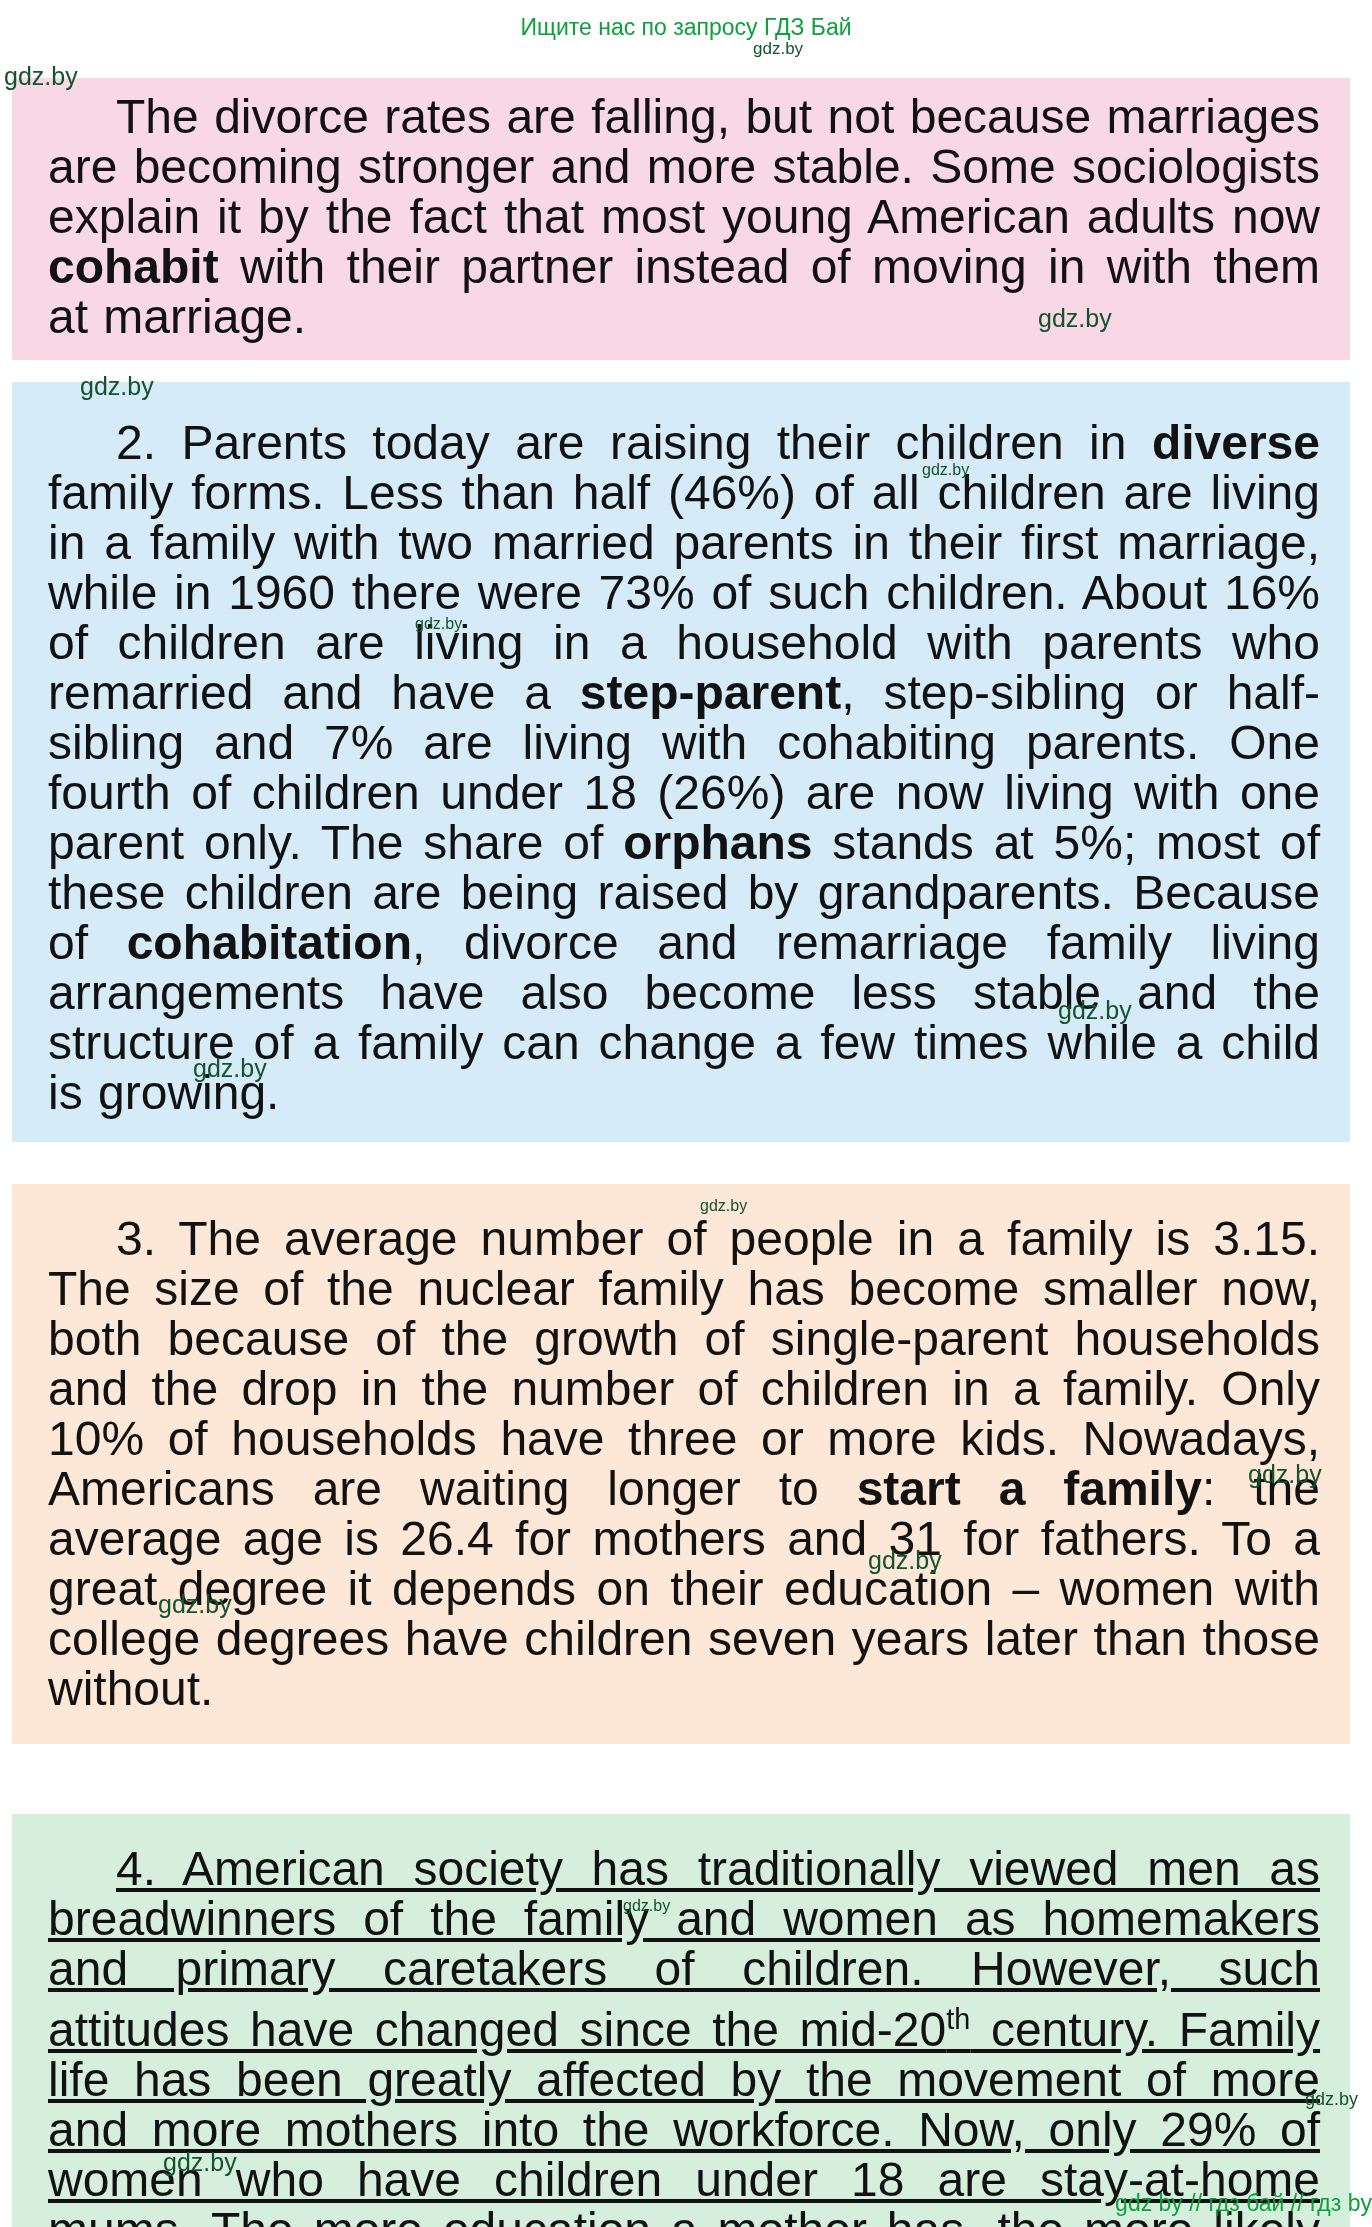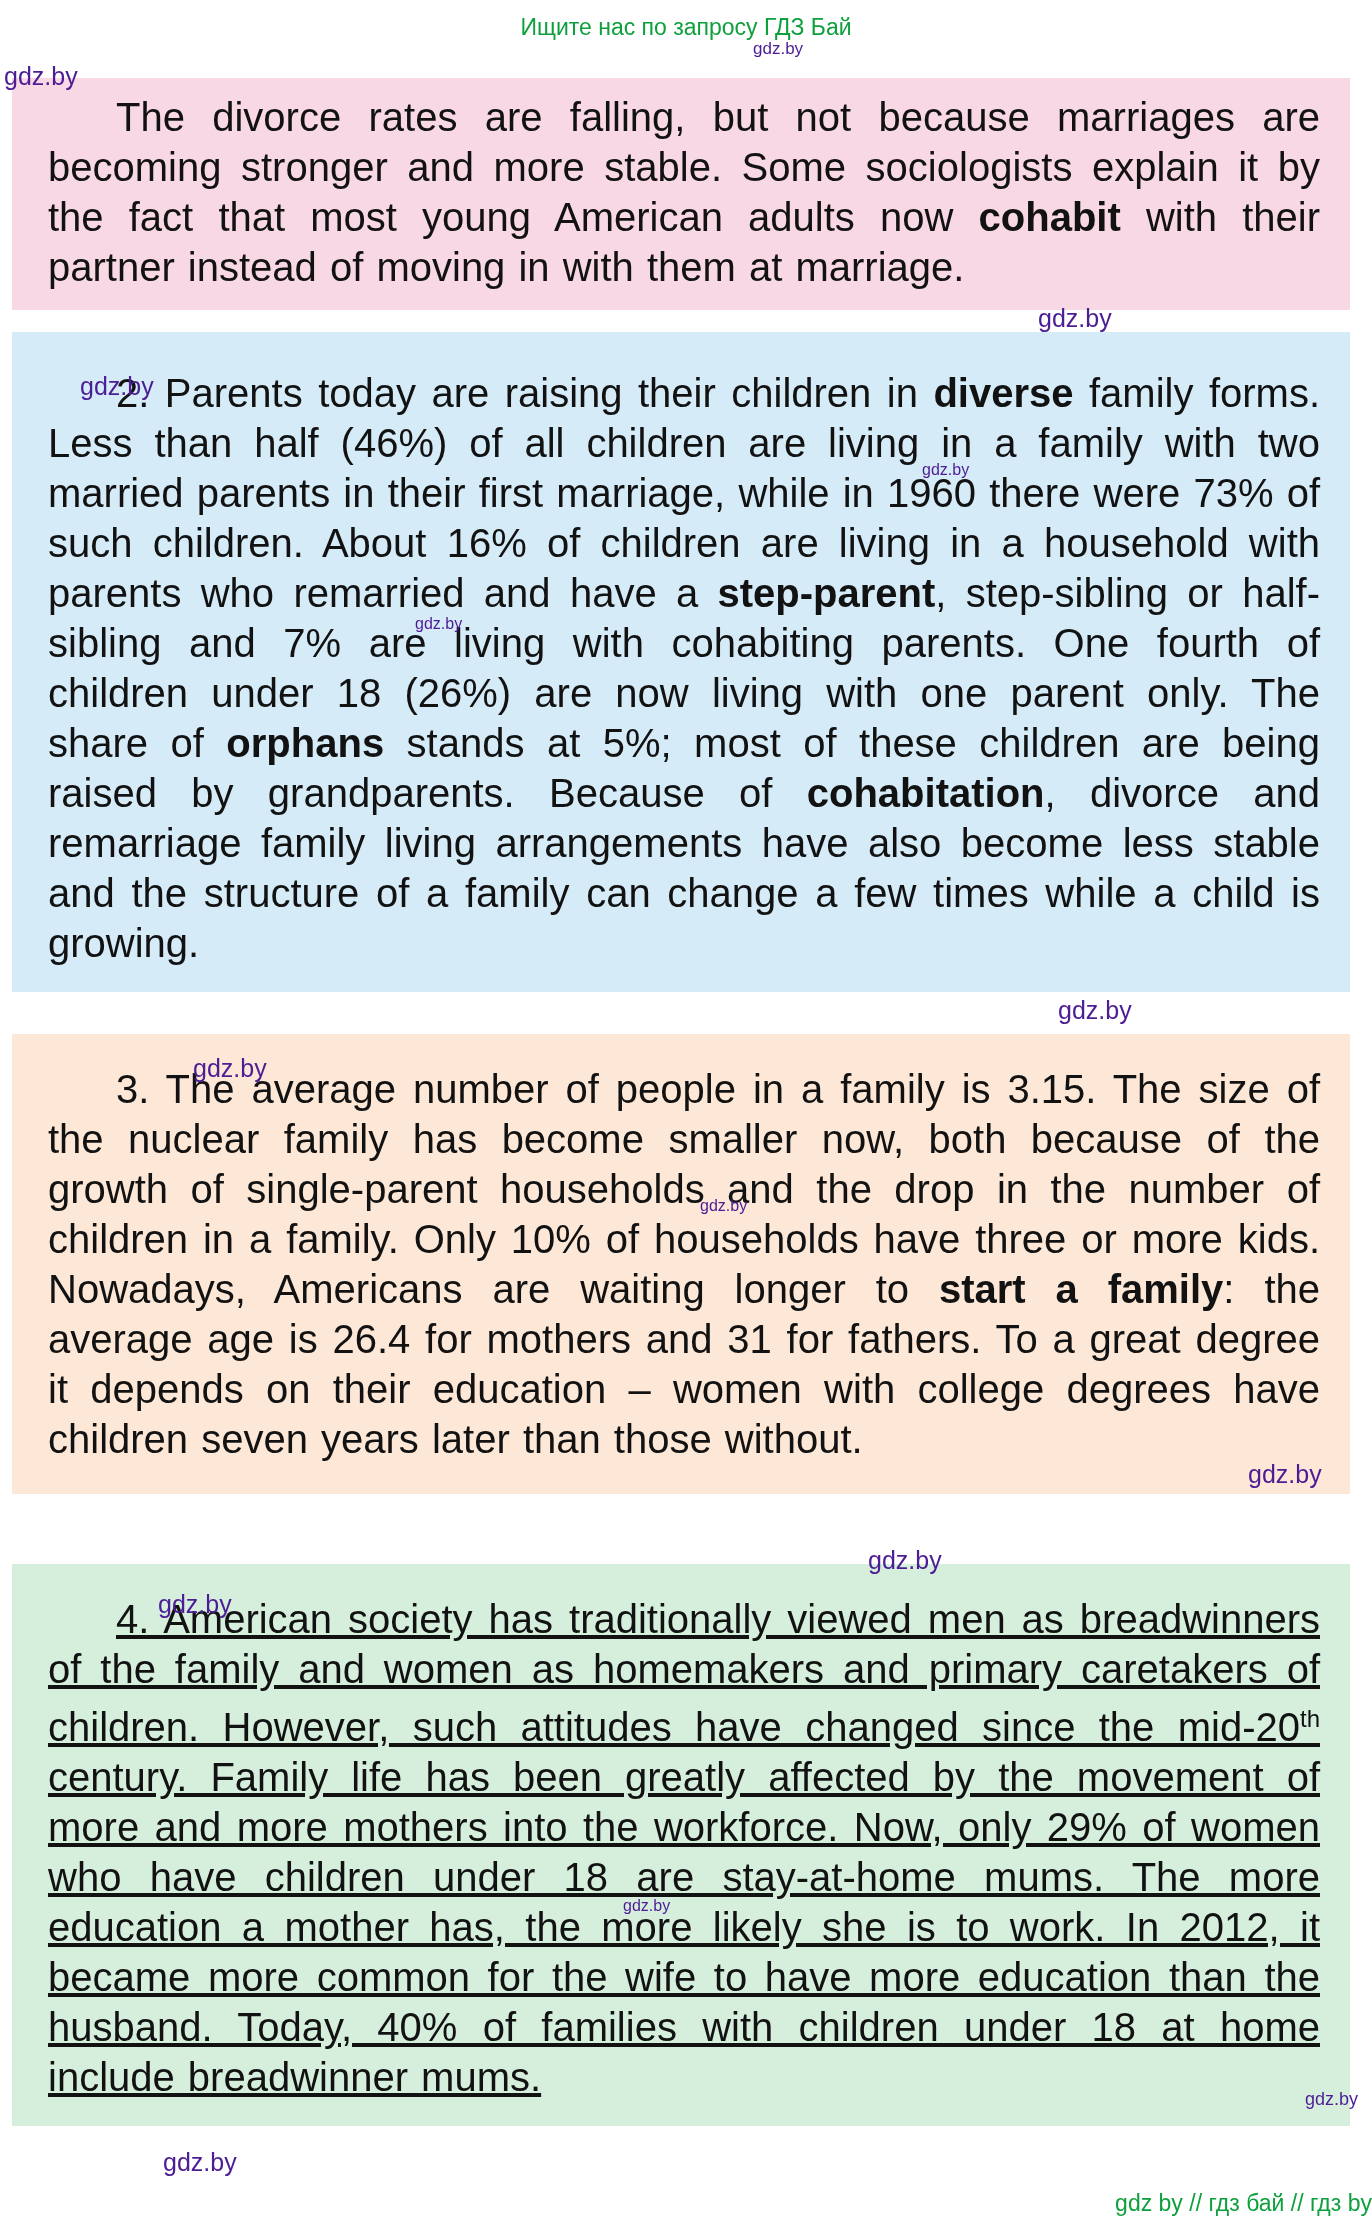--- a/index.html
+++ b/index.html
@@ -19,36 +19,36 @@
     padding-top: 12px;
     text-align: center;
     color: var(--header_green, #0fa03e);
     font-size: 23px;
     line-height: 30px;
   }
 
   .block {
     margin: 0 22px 0 12px;
     padding: 30px 30px 30px 36px;
-    font-size: 40px;
+    font-size: 48px;
     line-height: 50px;
     word-spacing: 2px;
     text-align: justify;
   }
   .block p { margin: 0; text-indent: 68px; }
   .block p sup { font-size: 60%; vertical-align: super; }
 
   .block-pink   { background: var(--block1_bg, #f8d8e4); margin-top: 36px; padding-top: 14px; padding-bottom: 18px; }
   .block-blue   { background: var(--block2_bg, #d5ebf8); margin-top: 22px; padding-top: 36px; padding-bottom: 24px; }
   .block-orange { background: var(--block3_bg, #fde7d6); margin-top: 42px; }
   .block-green  { background: var(--block4_bg, #d6efdd); margin-top: 70px; padding-top: 30px; padding-bottom: 24px; text-decoration: underline; }
 
   .wm {
     position: absolute;
-    color: #4c1d95;
+    color: #14532d;
     font-size: 25px;
     line-height: 1;
     white-space: nowrap;
     text-align: center;
   }
   .wm.small { font-size: 16px; }
   .wm.mid   { font-size: 18px; }
 
   .footer {
     position: absolute;

